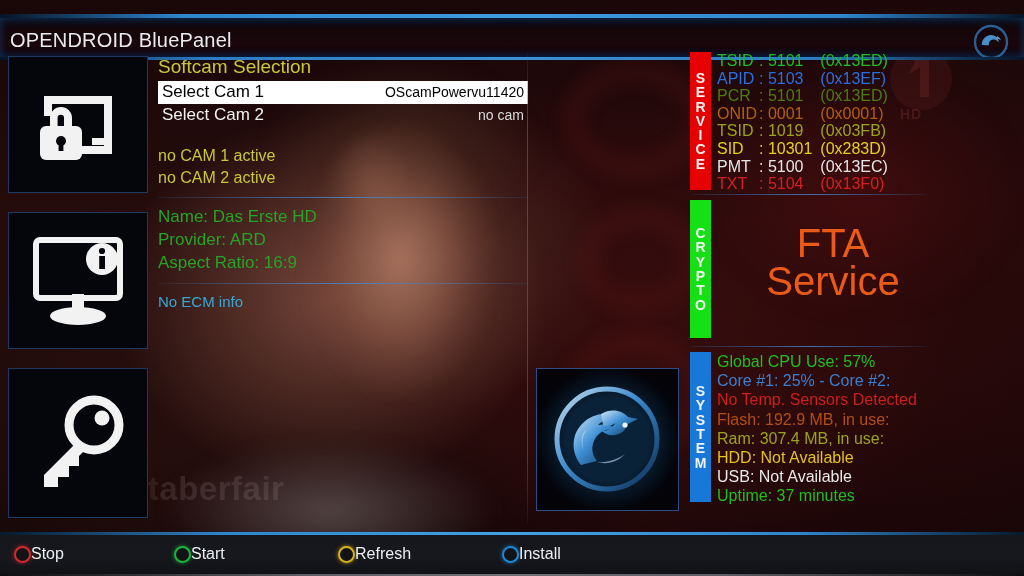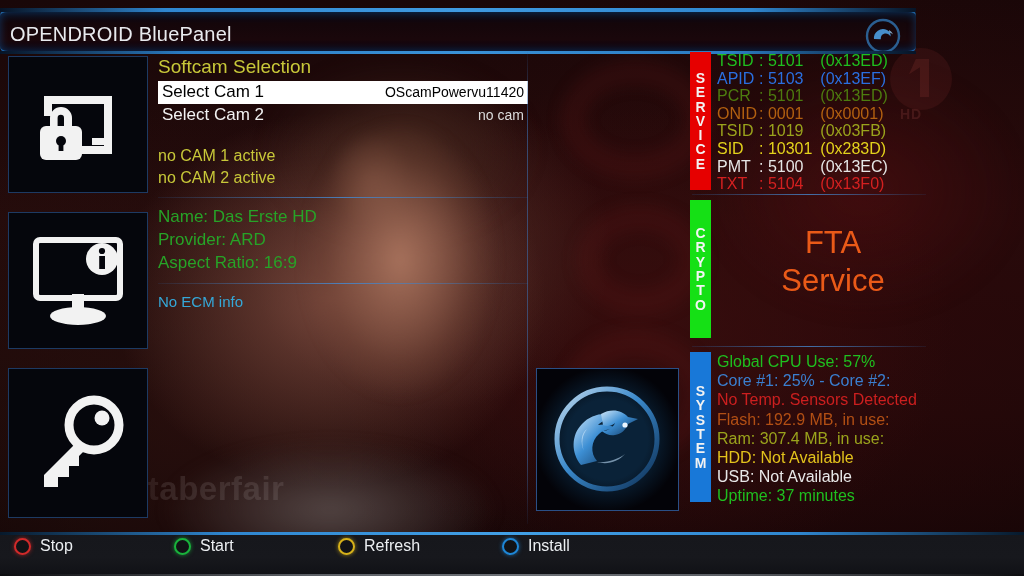--- a/index.html
+++ b/index.html
@@ -51,25 +51,24 @@
 
   .chlogo { position:absolute; right:72px; top:48px; width:62px; height:62px; }
   .chlogo .disc { position:absolute; inset:0; border-radius:50%;
     background:rgba(120,40,40,.20); }
   .chlogo .one { position:absolute; left:19px; top:11px; width:20px; height:38px;
     background:rgba(150,60,55,.22); clip-path:polygon(34% 0,100% 0,100% 100%,55% 100%,55% 22%,0 40%); }
   .chlogo .hd { position:absolute; left:10px; top:58px; font-size:14px; font-weight:bold;
     color:rgba(150,70,65,.26); letter-spacing:1px; }
 
   
-  .titlebar { position:absolute; left:0; top:8px; width:916px; height:46px;
+  .titlebar { position:absolute; left:0; top:14px; width:1024px; height:46px;
     background:linear-gradient(180deg,#0a0c18 0%,#14060a 30%,#1a070b 70%,#0b0510 100%);
     border-top:4px solid #1d5f9e; border-bottom:3px solid #1a5d9e;
     box-shadow:0 0 8px rgba(20,90,160,.55) inset;
-    border-radius:8px;
   }
   .titlebar:before{content:"";position:absolute;left:0;right:0;top:-4px;height:4px;
     background:linear-gradient(90deg,#071426,#2f86cf 18%,#3f9ae0 50%,#2f86cf 82%,#071426);}
   .titlebar:after{content:"";position:absolute;left:0;right:0;bottom:-3px;height:3px;
     background:linear-gradient(90deg,#071426,#2b7cc2 20%,#3a92d8 50%,#2b7cc2 80%,#071426);}
   .app-title { position:absolute; left:10px; top:11px; font-size:20px; color:#e8eaee; letter-spacing:.2px; }
   .clock { position:absolute; right:88px; top:12px; font-size:19px; color:#e8eaee; }
   .clock .t { margin-left:24px; }
   .brand-emblem { position:absolute; right:14px; top:5px; width:38px; height:38px; }
 
@@ -110,34 +109,34 @@
   .tape { position:absolute; left:0; top:0; width:21px;
     display:flex; flex-direction:column; align-items:center; justify-content:center;
     font-size:14px; font-weight:bold; color:#f2f2f2; line-height:1.02; letter-spacing:0; }
   .tape.red  { background:#e60000; height:138px; }
   .tape.grn  { background:#15e015; height:138px; color:#f4f4f4; }
   .tape.blu  { background:#1878d8; height:150px; }
   .plist { position:absolute; left:27px; top:0; width:215px; }
   .pline { font-size:16px; line-height:17.6px; white-space:nowrap; }
   .mono-k { display:inline-block; }
   .crypto-state { position:absolute; left:48px; top:24px; width:190px; text-align:center;
-    color:#ea5a18; font-size:31px; line-height:38px; }
+    color:#ea5a18; font-size:40px; line-height:38px; }
   .sysline { font-size:16px; line-height:19.2px; white-space:nowrap; }
   .rdiv { position:absolute; left:692px; width:234px; height:1px;
     background:linear-gradient(90deg,rgba(40,90,150,.2),rgba(70,135,205,.8),rgba(40,90,150,.15)); }
 
   
   .botbar { position:absolute; left:0; bottom:0; width:1024px; height:44px;
     background:linear-gradient(180deg,#16171c 0%,#17181d 55%,#101115 100%);
     border-top:3px solid #1f6fb4; }
   .botbar:before{content:"";position:absolute;left:0;right:0;top:-3px;height:3px;
     background:linear-gradient(90deg,#07192b,#2f86cf 22%,#42a0e6 50%,#2f86cf 78%,#07192b);}
   .botbar:after{content:"";position:absolute;left:0;right:0;bottom:0;height:2px;
     background:linear-gradient(90deg,#0a0a0c,#9aa0a8 30%,#b9bfc6 50%,#9aa0a8 70%,#0a0a0c);opacity:.55;}
-  .cbtn { position:absolute; top:2px; display:flex; align-items:center; gap:9px; }
+  .cbtn { position:absolute; top:10px; display:flex; align-items:center; }
   .dot { width:17px; height:17px; border-radius:50%; background:#121316; }
   .dot.r { border:2px solid #d22a2a; box-shadow:0 0 4px rgba(210,42,42,.7); }
   .dot.g { border:2px solid #19b33c; box-shadow:0 0 4px rgba(25,179,60,.7); }
   .dot.y { border:2px solid #d6b11a; box-shadow:0 0 4px rgba(214,177,26,.7); }
   .dot.b { border:2px solid #1e86d6; box-shadow:0 0 4px rgba(30,134,214,.7); }
   .cbtn span.lab { font-size:16px; color:#eceff2; }
   .b1{left:14px;} .b2{left:174px;} .b3{left:338px;text-align:center;} .b4{left:502px;}
 </style>
 </head>
 <body>

